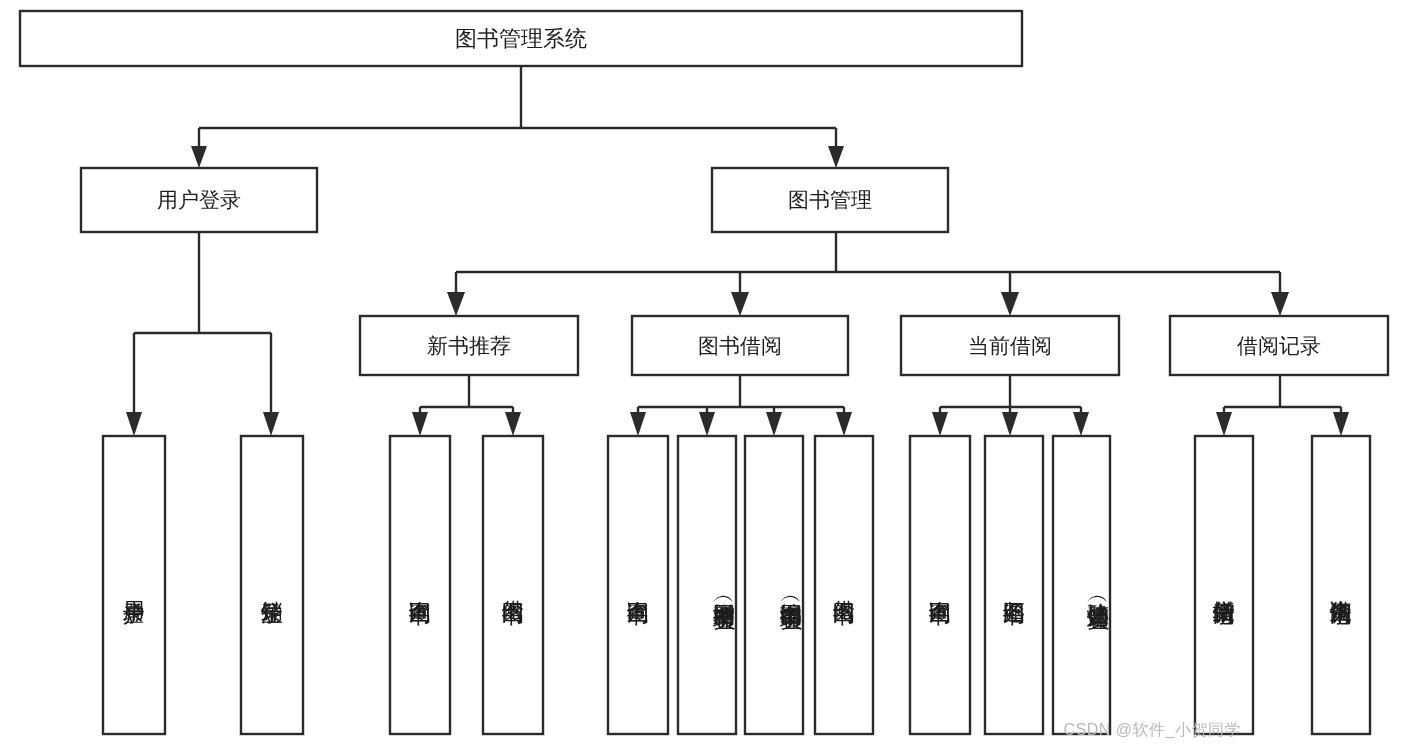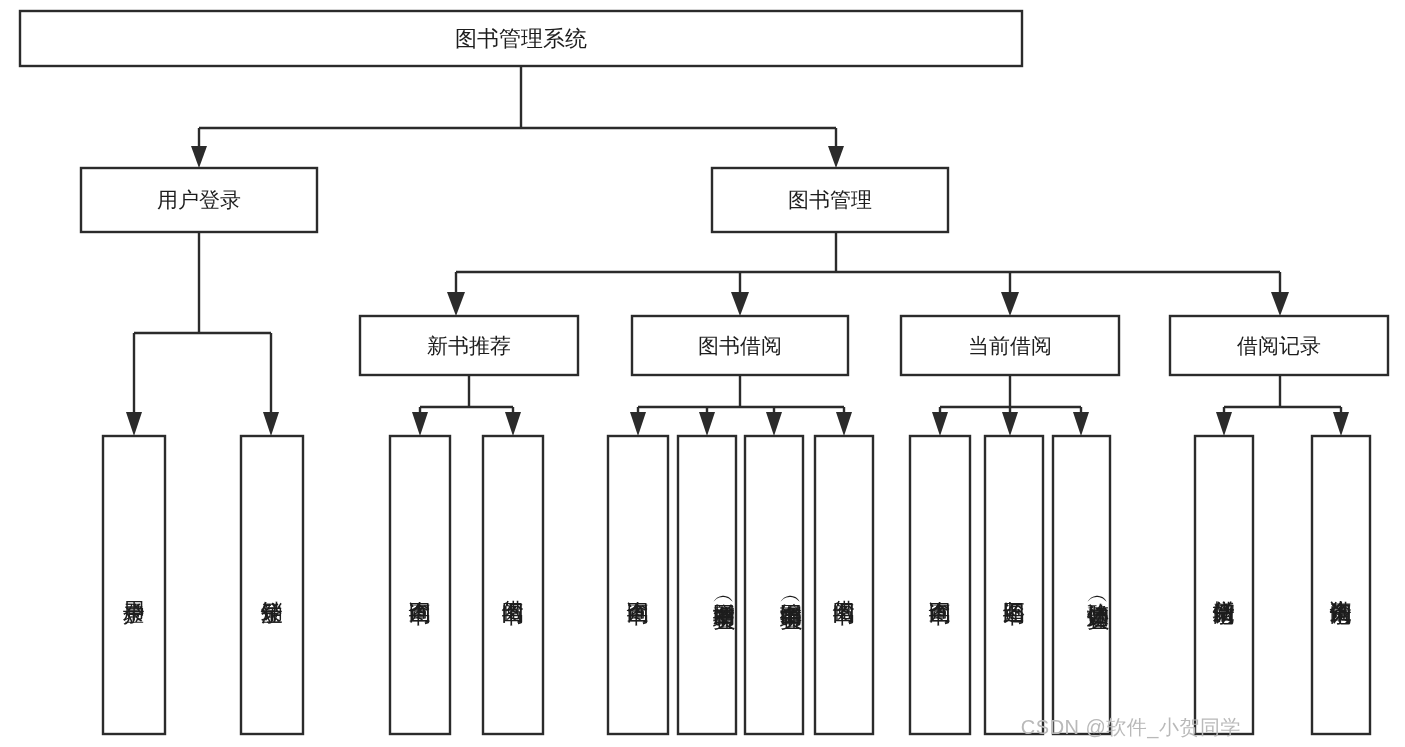--- a/index.html
+++ b/index.html
@@ -64,21 +64,21 @@
     align-items: center;
     justify-content: center;
     white-space: nowrap;
     pointer-events: none;
   }
   .watermark {
     position: absolute;
     right: 14px;
     bottom: 6px;
     font-family: "Liberation Sans", "DejaVu Sans", sans-serif;
-    font-size: 20px;
+    font-size: 16px;
     color: #b9b9b9;
     letter-spacing: 0.5px;
     white-space: nowrap;
     margin-left: 48px;
   }
 </style>
 </head>
 <body>
 
 <div id="diagram-root">

